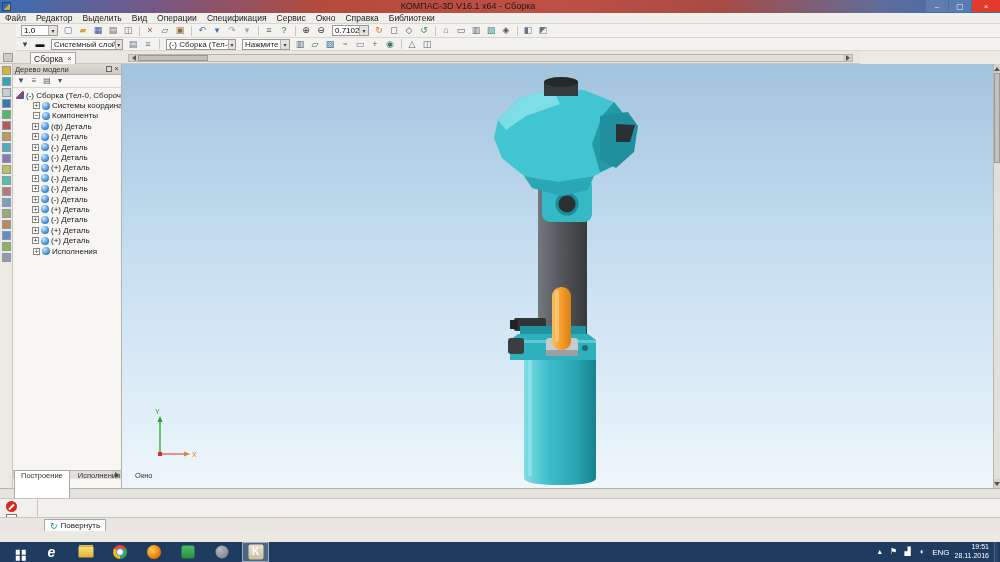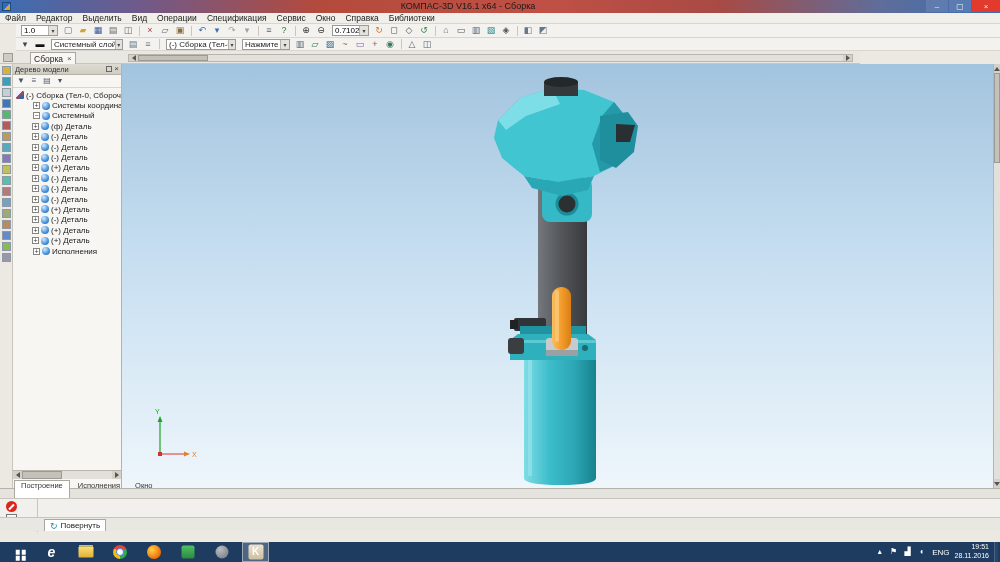--- a/index.html
+++ b/index.html
@@ -76,21 +76,21 @@
 
   .viewport{position:absolute;left:122px;top:0;right:7px;height:424px;background:linear-gradient(180deg,#a3c4de 0%,#c6def0 45%,#eef6fb 100%);overflow:hidden;}
   .viewport svg{display:block;width:100%;height:100%;}
   .vscroll{position:absolute;right:0;top:0;width:7px;height:424px;background:#e2e0da;border-left:1px solid #b8b5ad;display:flex;flex-direction:column;align-items:center;}
   .vscroll .sb-btn{width:100%;height:9px;}
   .vscroll .sb-track{width:100%;flex:1;}
   .vscroll .sb-thumb{width:100%;height:90px;left:0;top:0;}
 
   
   .bottom-tabs{position:absolute;left:0;top:488px;width:1000px;height:10px;background:#e5e3dd;border-top:1px solid #b5b2aa;display:flex;align-items:flex-end;padding-left:14px;gap:1px;}
-  .btab{font-size:7.5px;padding:0 6px;height:18px;line-height:10px;color:#333;border:1px solid transparent;}
+  .btab{font-size:7.5px;padding:0 6px;height:28px;line-height:10px;color:#333;border:1px solid transparent;}
   .btab.active{background:#fff;border:1px solid #aaa79f;border-bottom:0;}
 
   .prop-panel{position:absolute;left:0;top:498px;width:1000px;height:19px;background:#f1f0ec;border-top:1px solid #c8c5bd;}
   .prop-strip{position:absolute;left:0;top:0;width:38px;height:33px;border-right:1px solid #c8c5bd;padding:2px 0 0 6px;}
   .interrupt{display:block;width:11px;height:11px;border-radius:50%;background:#d8281e;position:relative;margin-bottom:2px;}
   .interrupt::after{content:"";position:absolute;left:2px;top:4.5px;width:7px;height:2px;background:#fff;transform:rotate(-45deg);}
   .kbd-shape{display:block;width:11px;height:8px;border:1px solid #777;background:linear-gradient(#fff,#ccc);}
   .prop-tabs{position:absolute;left:0;top:517px;width:1000px;height:14px;background:#e9e7e2;border-top:1px solid #c8c5bd;display:flex;align-items:flex-end;padding-left:44px;}
   .prop-tab{height:12px;background:#fff;border:1px solid #aaa79f;border-bottom:0;display:flex;align-items:center;font-size:8px;padding:0 5px;gap:3px;}
   .rot-glyph{color:#1f8f9d;font-size:9px;}
@@ -295,21 +295,21 @@
           <span class="node-label">(-) Сборка (Тел-0, Сборочны</span>
         </div>
         <div class="tree-row lvl1">
           <span class="expander">+</span>
           <span class="node-icon"></span>
           <span class="node-label">Системы координат</span>
         </div>
         <div class="tree-row lvl1">
           <span class="expander">−</span>
           <span class="node-icon"></span>
-          <span class="node-label">Системный</span>
+          <span class="node-label">Компоненты</span>
         </div>
         <div>
 
         <div class="tree-row lvl2">
             <span class="expander">+</span>
             <span class="node-icon"></span>
             <span class="node-label">(ф) Деталь</span>
           </div>
             <div class="tree-row lvl2">
             <span class="expander">+</span>

